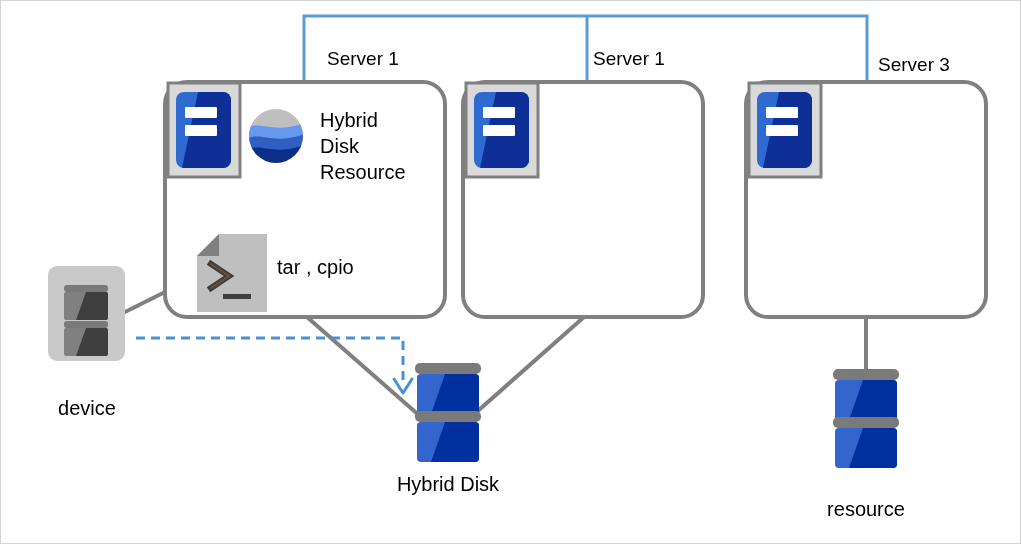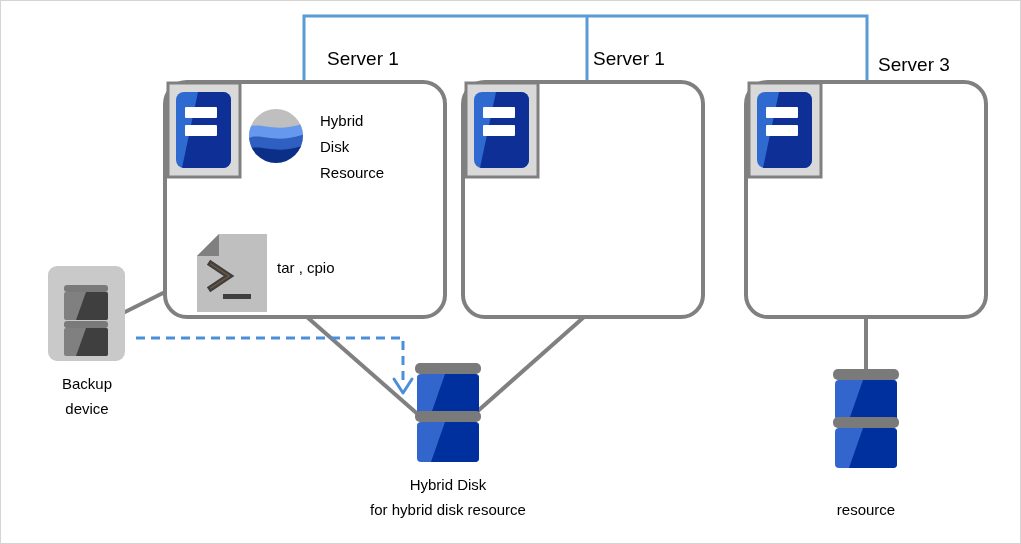--- a/index.html
+++ b/index.html
@@ -22,21 +22,21 @@
   #vector-layer {
     position: absolute;
     left: 0;
     top: 0;
     width: 1021px;
     height: 544px;
   }
   .lbl {
     position: absolute;
     color: #000000;
-    font-size: 15px;
+    font-size: 20px;
     line-height: 25px;
     white-space: pre;
   }
   .lbl-center {
     text-align: center;
   }
   .server-title {
     font-size: 19px;
   }
 </style>
@@ -210,21 +210,19 @@
   <div class="lbl server-title" style="left:592px; top:45px;">Server 1</div>
 
   <div class="lbl server-title" style="left:877px; top:51px;">Server 3</div>
 
   <div class="lbl" style="left:319px; top:107px;">Hybrid</div>
   <div class="lbl" style="left:319px; top:133px;text-align:right;">Disk</div>
   <div class="lbl" style="left:319px; top:159px;">Resource</div>
 
   <div class="lbl" style="left:276px; top:254px;">tar , cpio</div>
 
-  <div class="lbl lbl-center" style="left:11px; top:370px; width:150px;">Backup</div>
   <div class="lbl lbl-center" style="left:11px; top:395px; width:150px;">device</div>
 
   <div class="lbl lbl-center" style="left:297px; top:471px; width:300px;">Hybrid Disk</div>
-  <div class="lbl lbl-center" style="left:297px; top:496px; width:300px;">for hybrid disk resource</div>
 
   <div class="lbl lbl-center" style="left:740px; top:496px; width:250px;">resource</div>
 
 </div>
 
 </body></html>

